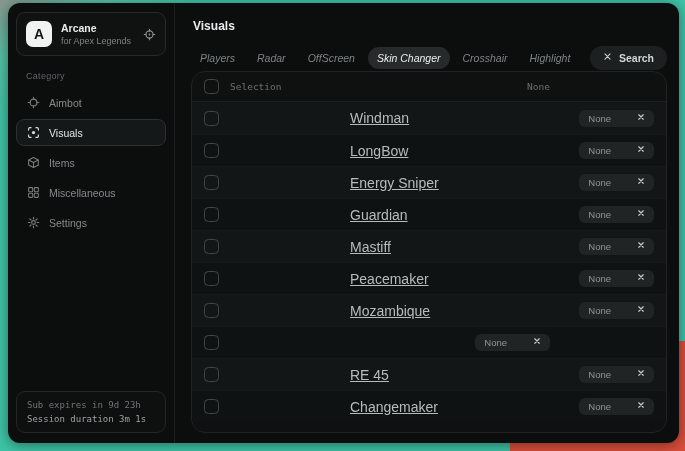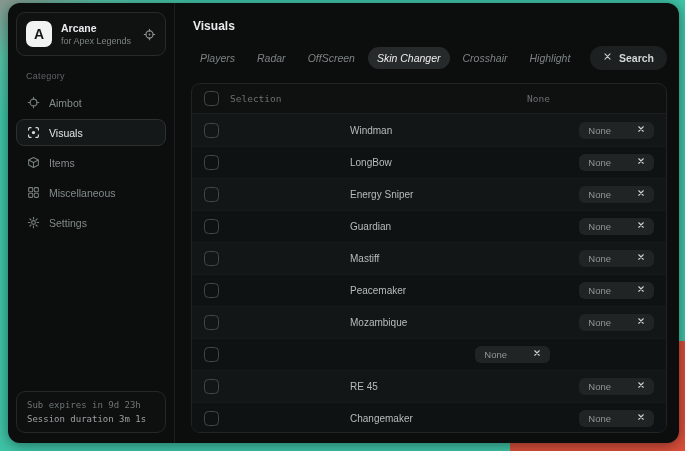--- a/index.html
+++ b/index.html
@@ -75,41 +75,41 @@
   .tab.selected { background:#272a2a; color:#eceeee; }
   .search-btn {
     margin-left:auto; display:flex; align-items:flex-start; gap:7px;
     background:#1d2020; color:#d2d6d6; font-size:10.5px; font-weight:bold;
     padding:6px 13px; border-radius:14px; cursor:pointer;
   }
   .search-btn .x-icon { display:flex; color:#c6cbcb; }
 
   
   .table-card {
-    margin-top:13px; border:1px solid #202424; background:#0f1111;
-    border-radius:9px; overflow:hidden; flex:1;
+    margin-top:1px; border:1px solid #202424; background:#0f1111;
+    border-radius:14px; overflow:hidden; flex:1;
   }
   .t-grid {
     display:grid; grid-template-columns:18px 112px 1fr 96px;
     gap:8px; align-items:center; padding:0 12px;
   }
   .t-header { height:30px; border-bottom:1px solid #1b1e1e; }
   .t-header .hdr {
     color:#697070; font-size:9.5px; font-family:"DejaVu Sans Mono", monospace;
   }
   .hdr-skin { text-align:right; }
   .checkbox {
     width:15px; height:15px; border:1.5px solid #414747; border-radius:4.5px;
     background:transparent; cursor:pointer;
   }
   .row { height:32px; }
   .row:nth-child(odd) { background:#131616; }
   .row:nth-child(even) { background:#0f1212; }
   .row + .row { border-top:1px solid #171a1a; }
-  .weapon { color:#b6bcbc; font-size:10px; }
+  .weapon { color:#b6bcbc; font-size:14px;text-decoration:underline; }
   .skin-cell { display:flex; justify-content:flex-end; }
   .skin-badge {
     display:flex; align-items:flex-start; gap:26px; background:#212424;
     border-radius:6px; padding:3px 9px; cursor:pointer;
   }
   .skin-none { color:#8f9696; font-size:9.5px; }
   .skin-x { display:flex; color:#cdd2d2; cursor:pointer; }
 
   svg { display:block; }
 </style>

